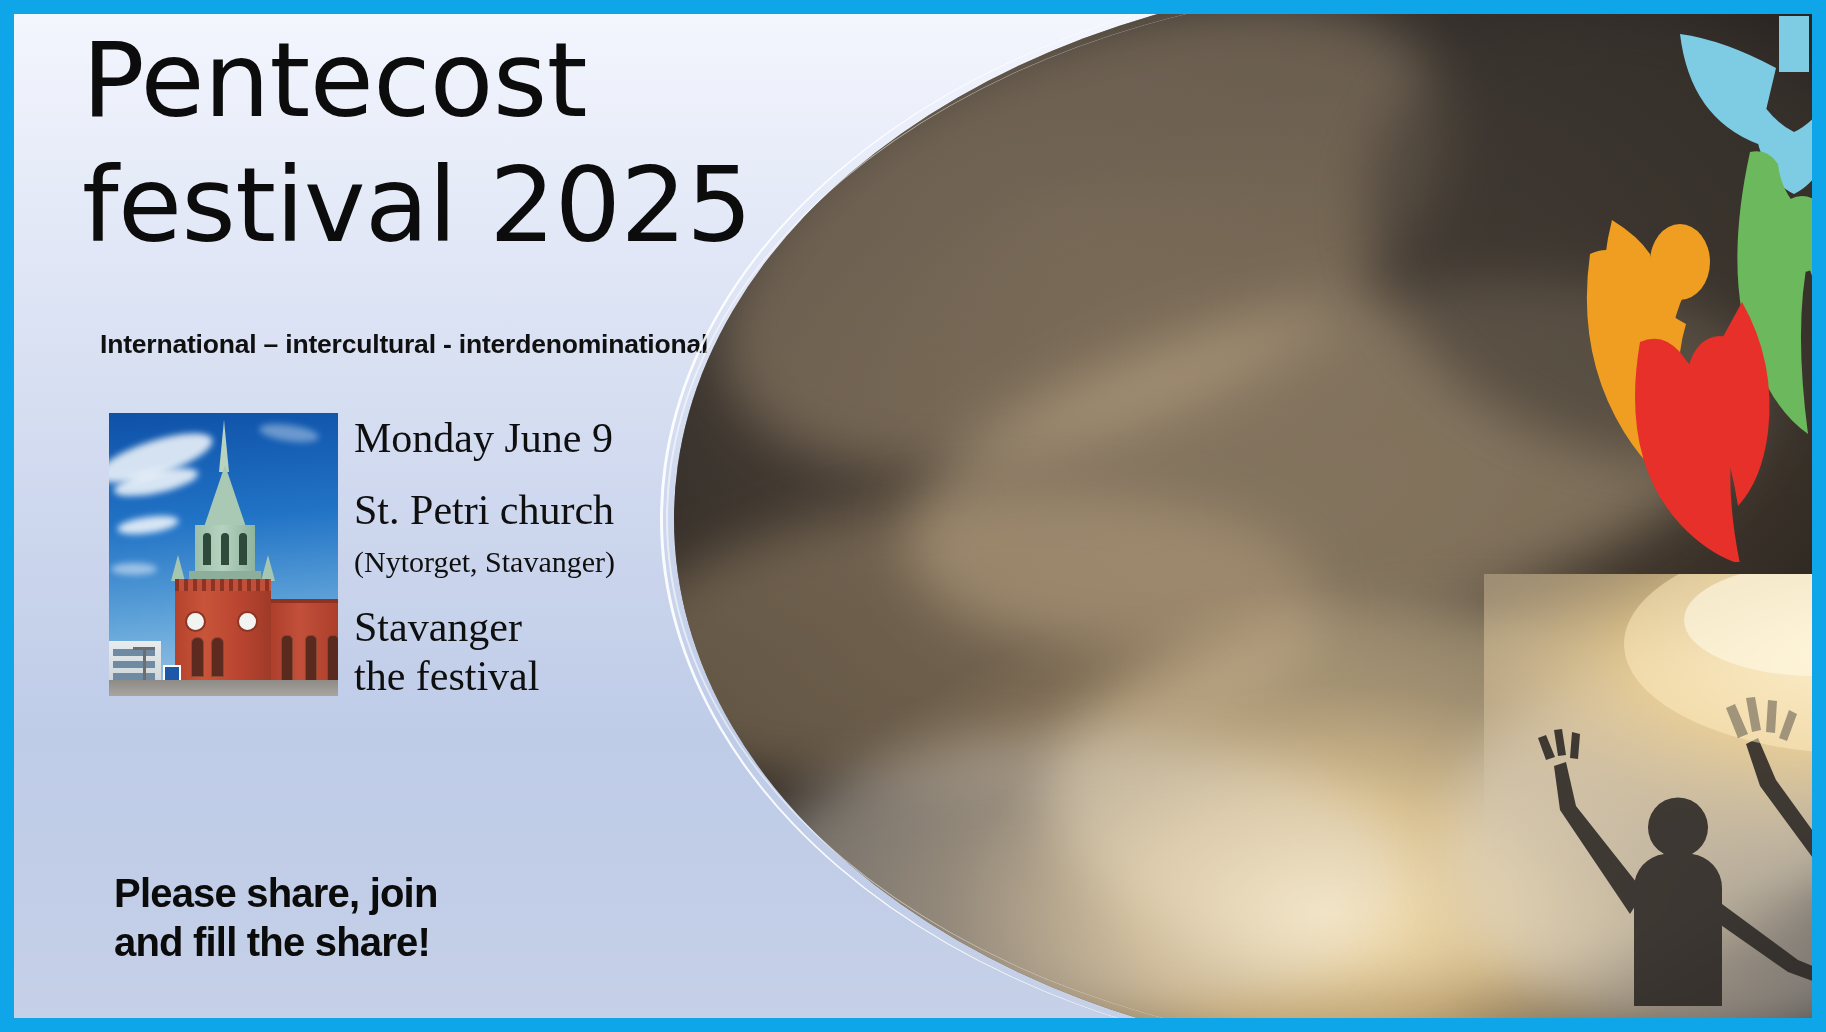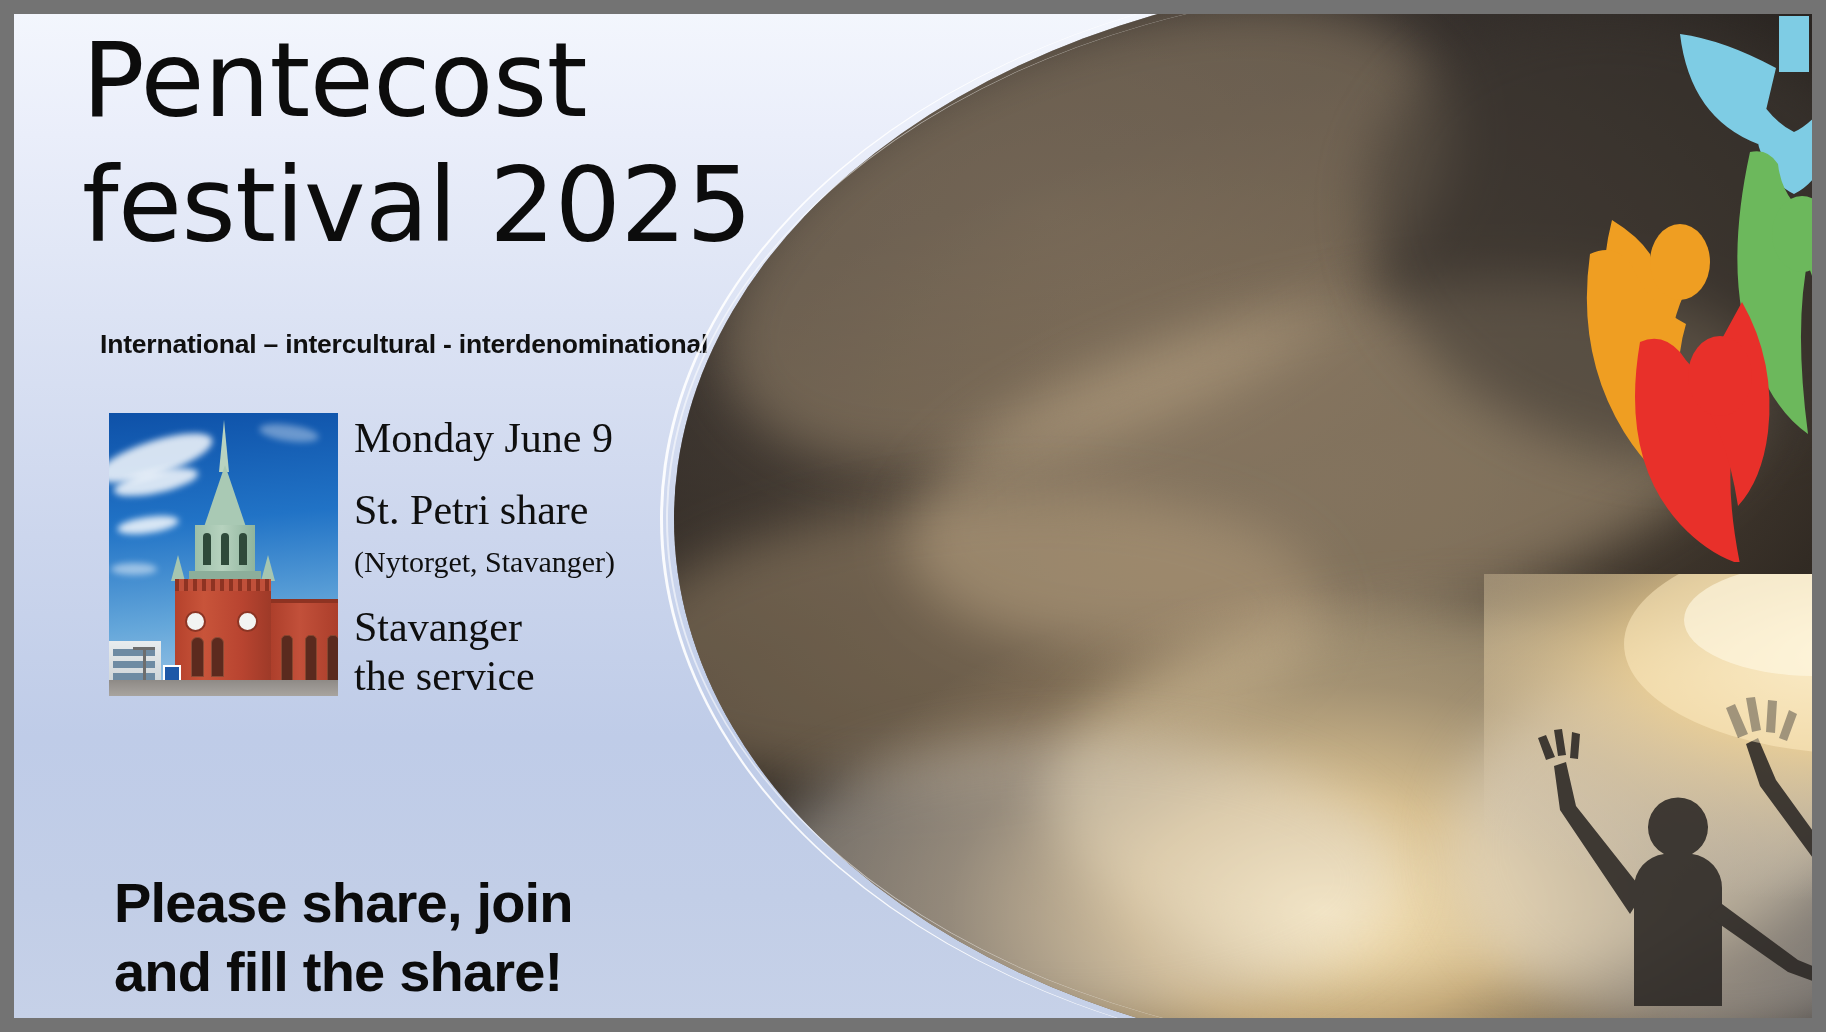--- a/index.html
+++ b/index.html
@@ -3,21 +3,21 @@
 <meta charset="utf-8">
 <title>Pentecost festival 2025</title>
 <style>
   html,body{margin:0;padding:0;background:#2b2b2b;}
   body{width:1826px;height:1032px;overflow:hidden;
        font-family:"Liberation Sans","DejaVu Sans",sans-serif;}
 
   
   #slide-frame{
     position:absolute; left:0; top:0; width:1826px; height:1032px;
-    background:#737373; box-sizing:border-box;
+    background:#0ea5e9; box-sizing:border-box;
   }
   #slide-canvas{
     position:absolute; left:14px; top:14px;
     width:1798px; height:1004px;
     overflow:hidden;
     background:linear-gradient(180deg,
         #f3f6fd 0%,
         #eaeefa 12%,
         #dce3f4 30%,
         #ccd6ed 52%,
@@ -106,21 +106,21 @@
   #event-details{position:absolute; left:340px; top:400px; width:420px;
      color:#0f0f0f; font-family:Liberation Serif, serif;}
   .ev-big{font-size:42px;line-height:1.18;white-space:nowrap;}
   .ev-small{font-size:30px;line-height:1.25;white-space:nowrap;}
   .gap-a{height:22px;}
   .gap-b{height:8px;}
   .gap-c{height:22px;}
 
   
   #cta{position:absolute; left:100px; top:855px; width:660px;
-    font-size:56px; font-weight:bold; line-height:1.23; color:#0b0b0b;
+    font-size:40px; font-weight:bold; line-height:1.23; color:#0b0b0b;
     letter-spacing:-0.8px;
     font-family:"Liberation Sans",sans-serif;}
   .cta-line{white-space:nowrap;}
 
   
   #photo-panel{
     position:absolute; left:660px; top:-40px;
     width:1250px; height:1090px;
     border-radius:62% 0 0 62% / 50% 0 0 50%;
     overflow:hidden;
@@ -211,26 +211,26 @@
         </div>
         <div class="lamp-post"></div>
         <div class="lamp-arm"></div>
         <div class="sign"></div>
         <div class="ground"></div>
       </div>
 
       <div id="event-details">
         <div class="ev-big">Monday June 9</div>
         <div class="gap-a"></div>
-        <div class="ev-big">St. Petri share</div>
+        <div class="ev-big">St. Petri church</div>
         <div class="gap-b"></div>
         <div class="ev-small">(Nytorget, Stavanger)</div>
         <div class="gap-c"></div>
         <div class="ev-big">Stavanger</div>
-        <div class="ev-big">the service</div>
+        <div class="ev-big">the festival</div>
       </div>
 
       <div id="cta">
         <div class="cta-line">Please share, join</div>
         <div class="cta-line">and fill the share!</div>
       </div>
     </div>
 
     <div id="photo-panel">
       <div class="bg-dark"></div>

